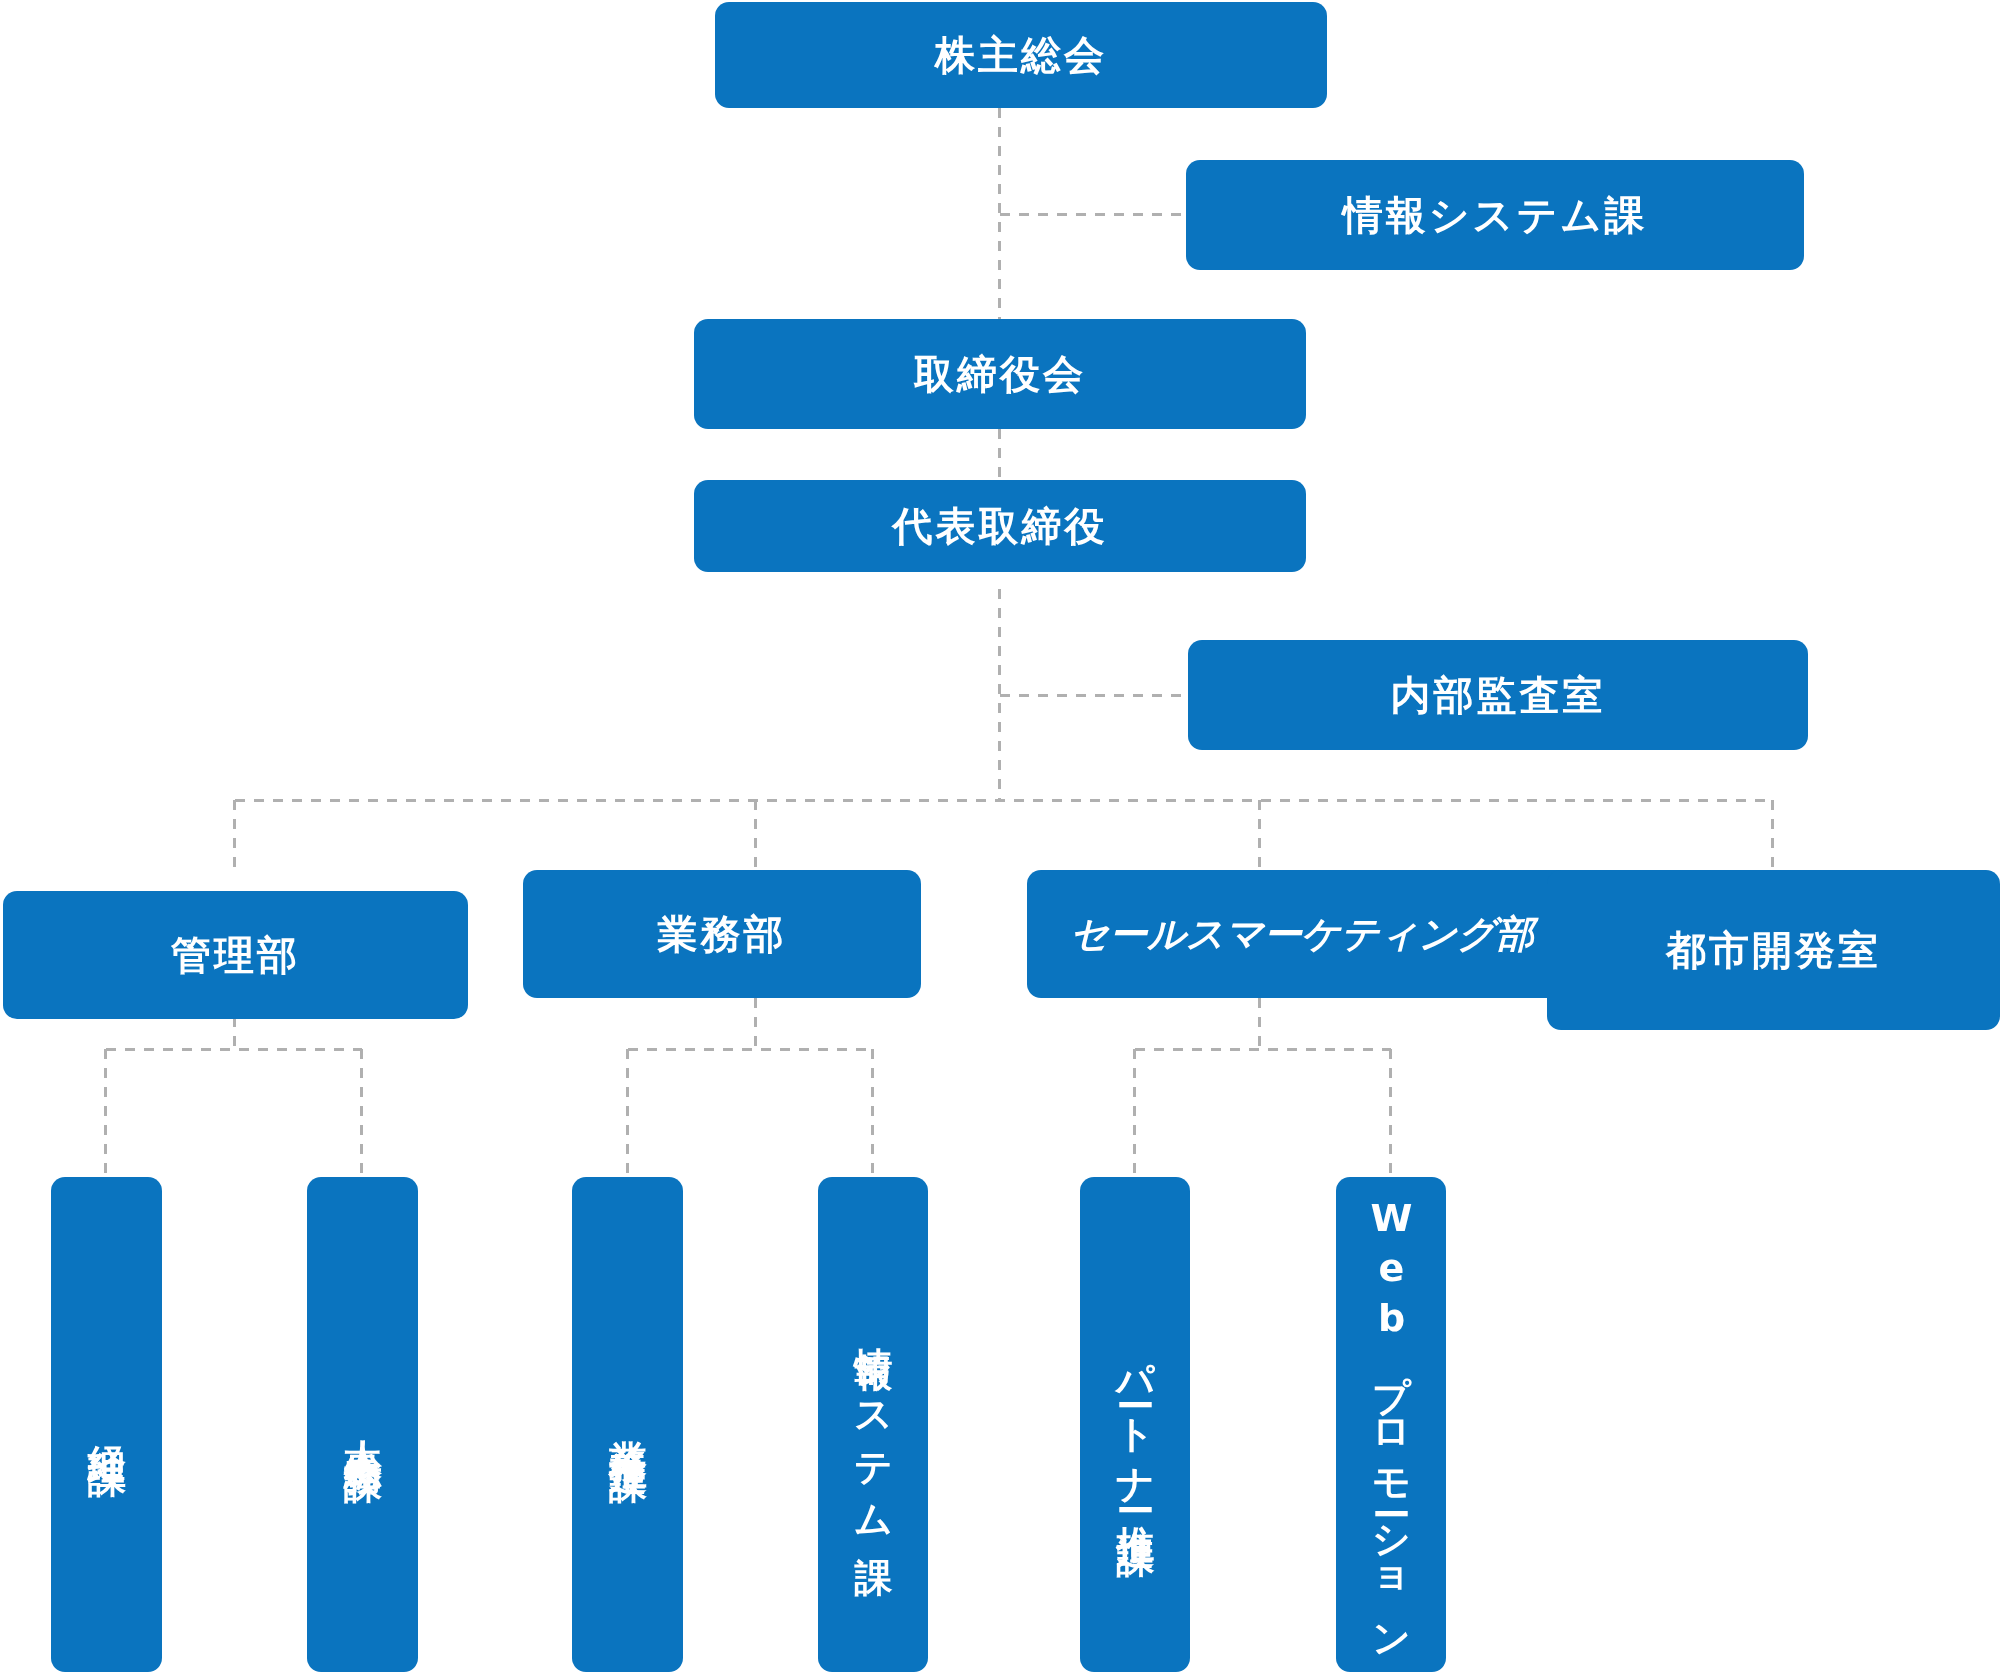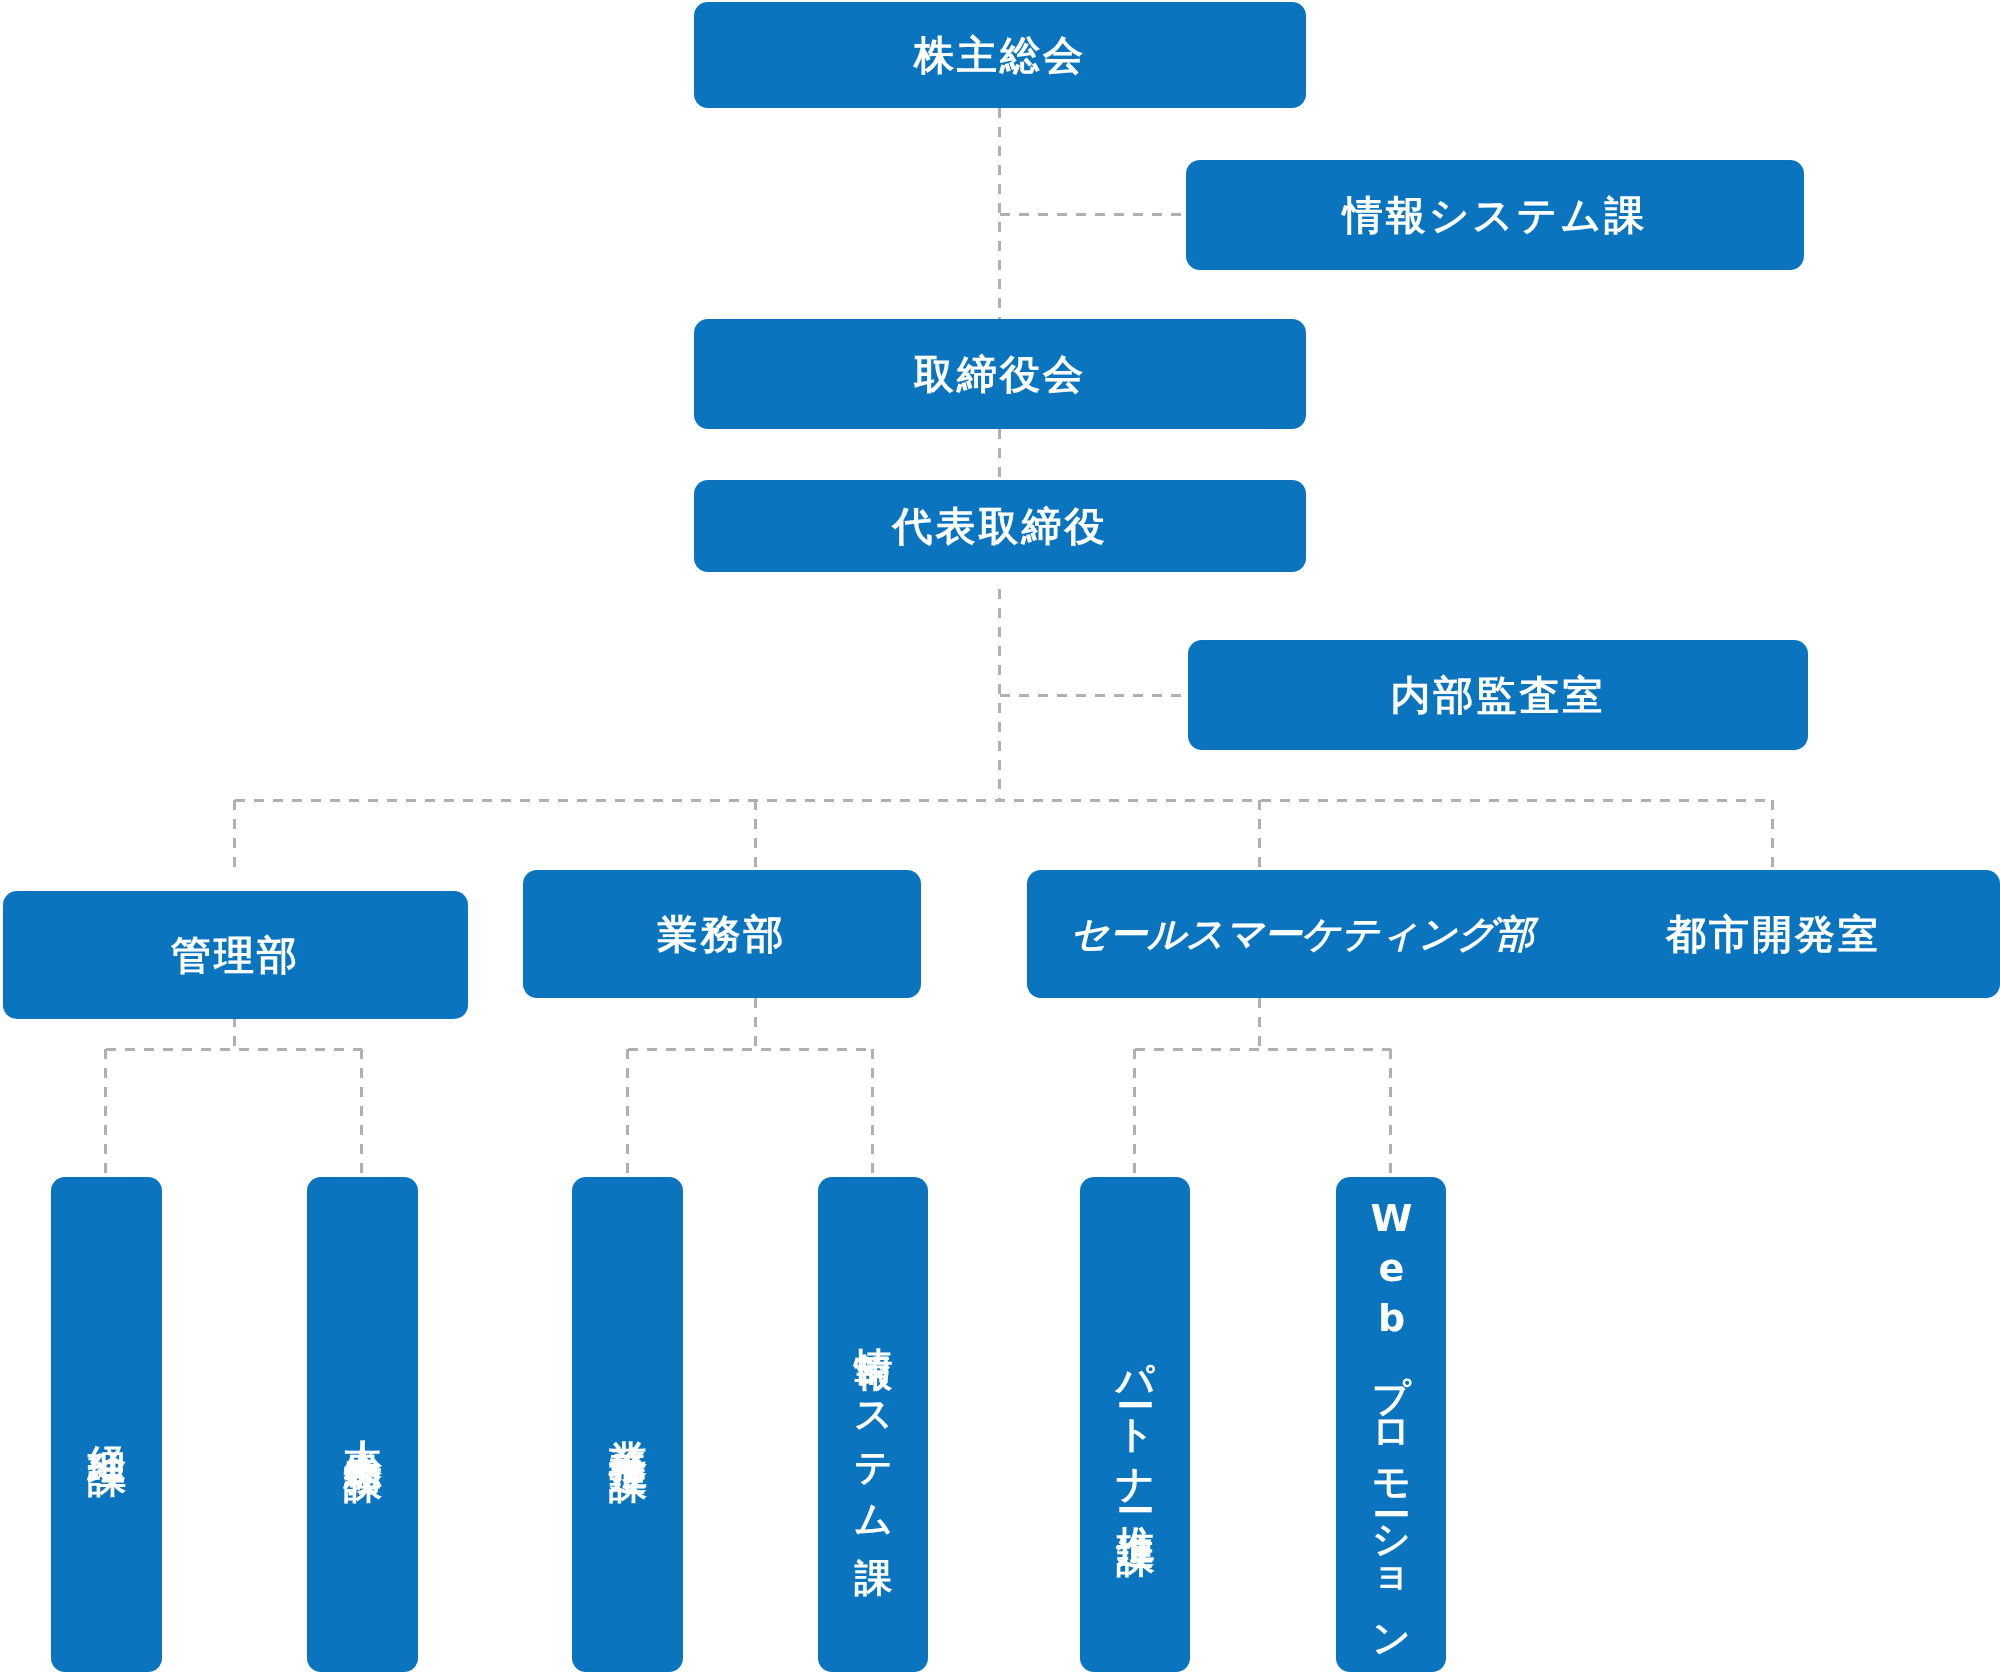--- a/index.html
+++ b/index.html
@@ -77,31 +77,31 @@
   <div class="conn v" style="left:754px;top:998px;height:52px;"></div>
   <div class="conn h" style="left:628px;top:1048px;width:245px;"></div>
   <div class="conn v" style="left:626px;top:1049px;height:128px;"></div>
   <div class="conn v" style="left:871px;top:1049px;height:128px;"></div>
 
   <div class="conn v" style="left:1258px;top:998px;height:52px;"></div>
   <div class="conn h" style="left:1135px;top:1048px;width:256px;"></div>
   <div class="conn v" style="left:1133px;top:1049px;height:128px;"></div>
   <div class="conn v" style="left:1389px;top:1049px;height:128px;"></div>
 
-  <div class="node hnode" style="left:694px;top:2px;width:612px;height:106px;">株主総会</div>
+  <div class="node hnode" style="left:715px;top:2px;width:612px;height:106px;">株主総会</div>
 
   <div class="node hnode" style="left:1186px;top:160px;width:618px;height:110px;">情報システム課</div>
   <div class="node hnode" style="left:694px;top:319px;width:612px;height:110px;">取締役会</div>
   <div class="node hnode" style="left:694px;top:480px;width:612px;height:92px;">代表取締役</div>
   <div class="node hnode" style="left:1188px;top:640px;width:620px;height:110px;">内部監査室</div>
 
   <div class="node hnode" style="left:3px;top:870px;width:465px;height:128px;margin-top:21px;">管理部</div>
   <div class="node hnode" style="left:523px;top:870px;width:398px;height:128px;">業務部</div>
   <div class="node hnode tight" style="left:1027px;top:870px;width:550px;height:128px;font-style:italic;">セールスマーケティング部</div>
-  <div class="node hnode" style="left:1547px;top:870px;width:453px;height:128px;">都市開発室</div>
+  <div class="node hnode" style="left:1547px;top:870px;width:453px;height:160px;">都市開発室</div>
 
   <div class="node vnode" style="left:51px;top:1177px;width:111px;height:495px;">経理課</div>
   <div class="node vnode" style="left:307px;top:1177px;width:111px;height:495px;">人事総務課</div>
   <div class="node vnode" style="left:572px;top:1177px;width:111px;height:495px;">業務推進課</div>
   <div class="node vnode" style="left:818px;top:1177px;width:110px;height:495px;">情報システム課</div>
   <div class="node vnode" style="left:1080px;top:1177px;width:110px;height:495px;">パートナー推進課</div>
   <div class="node vnode" style="left:1336px;top:1177px;width:110px;height:495px;">Webプロモーション課</div>
 
 </div>
 

